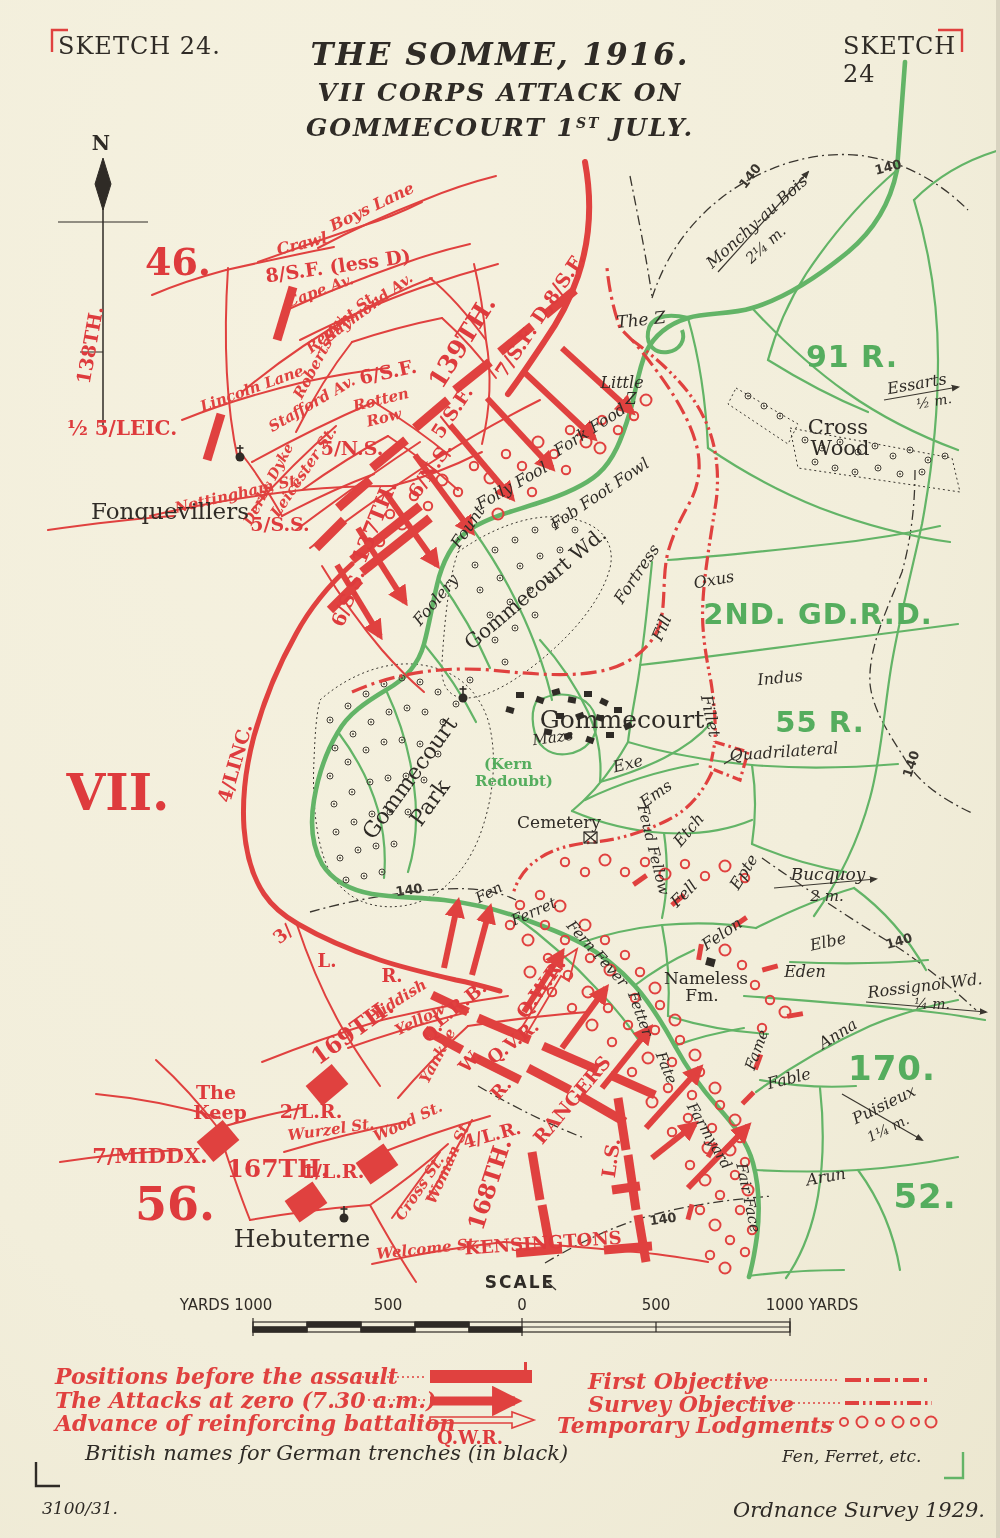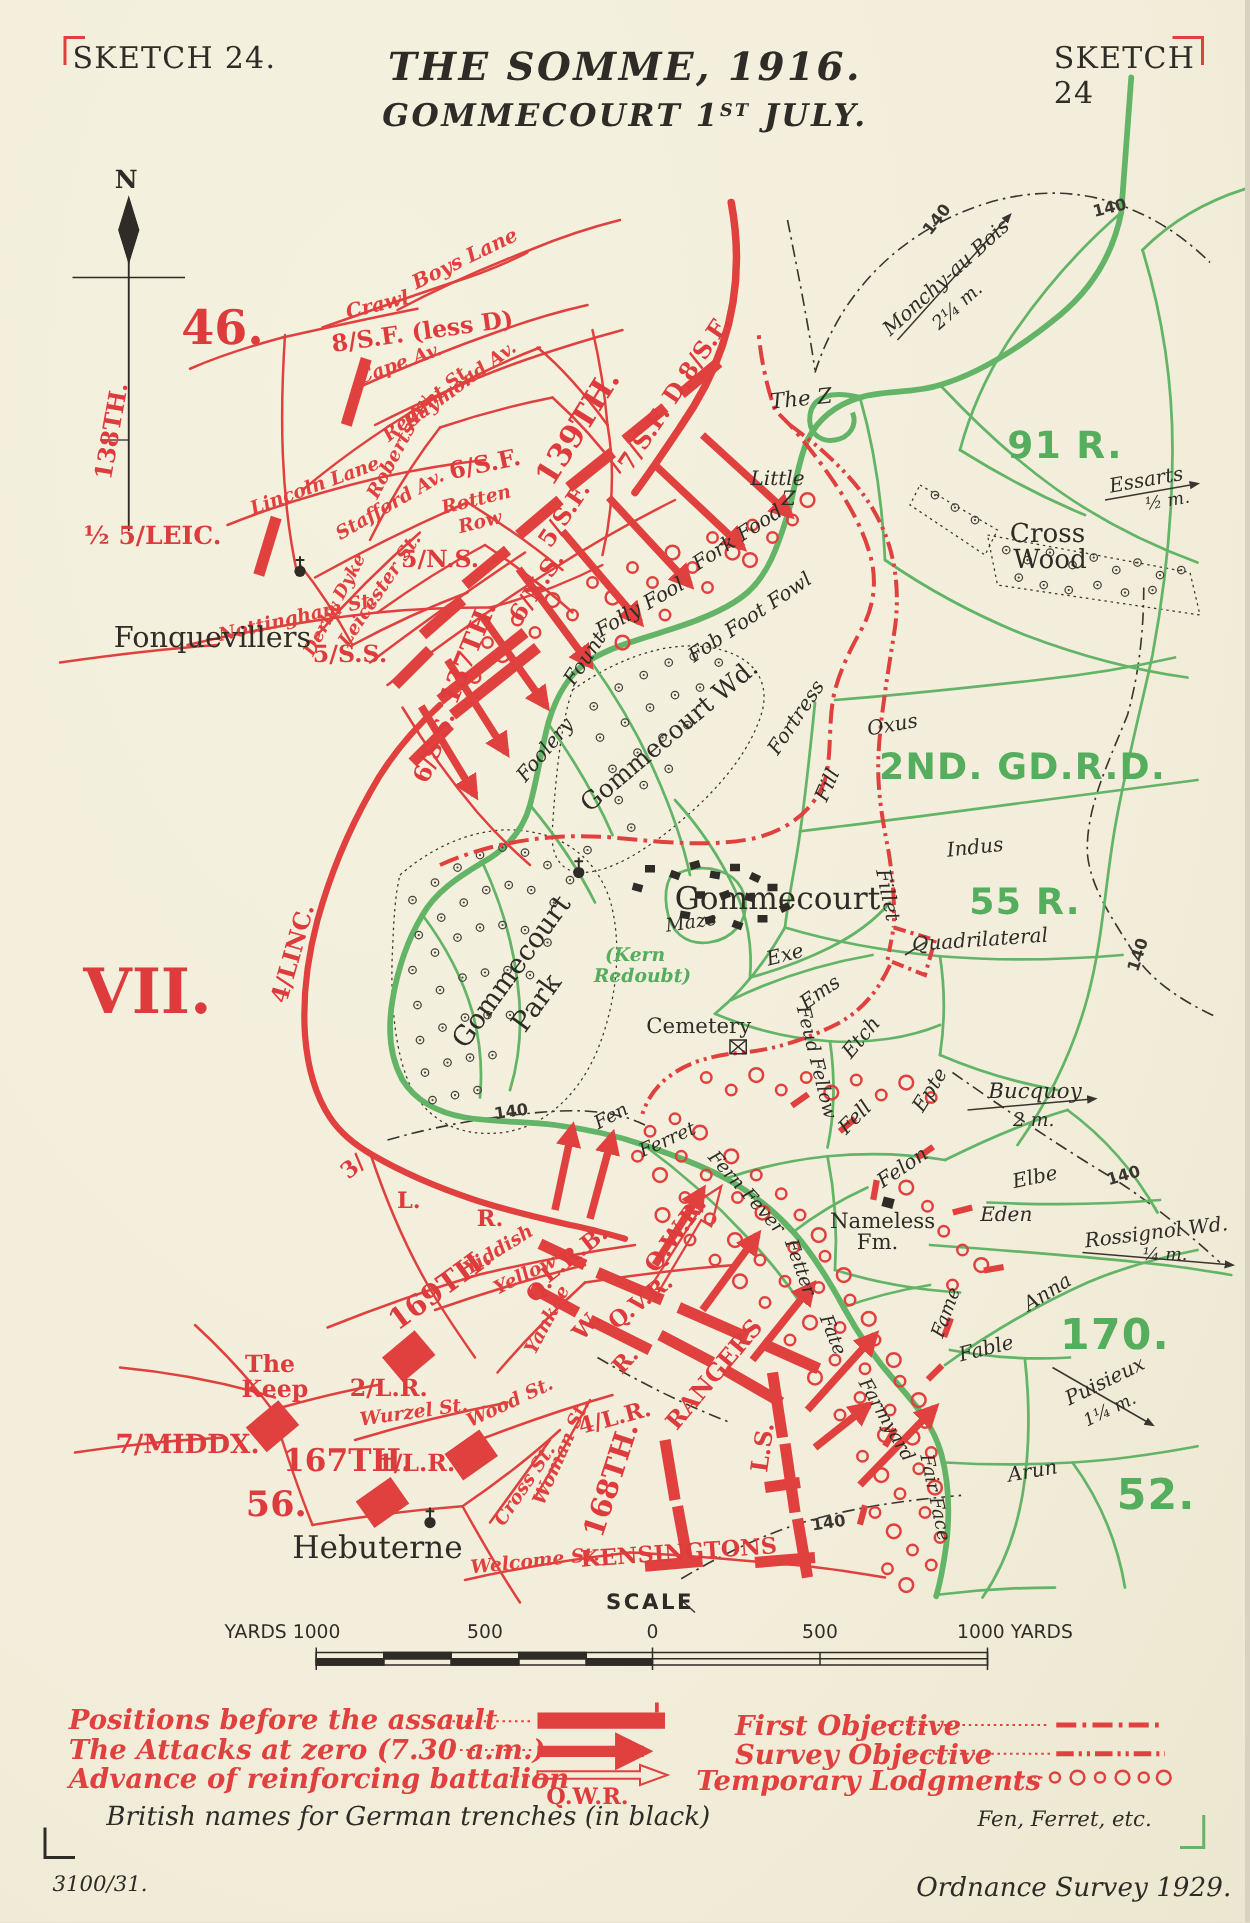--- a/index.html
+++ b/index.html
@@ -4,21 +4,21 @@
 <style>
   html,body{margin:0;padding:0;background:#d8d3c0;}
   .page{position:relative;width:996px;height:1538px;background:#f2eedb;overflow:hidden;
         font-family:"DejaVu Serif",serif;
         background-image:radial-gradient(ellipse at 30% 20%, #f5f1df 0%, #f2eedb 60%, #ece7d0 100%);}
   svg.map{position:absolute;left:0;top:0;}
   .lbl{position:absolute;white-space:nowrap;line-height:1;transform:translate(-50%,-50%);}
   .ru{color:#de3b3d;font-weight:700;font-family:"DejaVu Serif",serif;}
   .ri{color:#e0413f;font-style:italic;font-weight:600;font-family:"DejaVu Serif",serif;}
   .g{color:#55ad5e;font-family:"DejaVu Sans",sans-serif;font-weight:700;letter-spacing:1px;}
-  .gi{color:#55ad5e;font-style:italic;font-weight:600;font-family:"DejaVu Serif",serif;}
+  .gi{color:#55ad5e;font-weight:600;font-family:"DejaVu Serif",serif;}
   .bp{color:#2f2b26;font-family:"DejaVu Serif",serif;}
   .bi{color:#2f2b26;font-style:italic;font-family:"DejaVu Serif",serif;}
   .bc{color:#3a362f;font-family:"DejaVu Sans",sans-serif;font-weight:600;}
   .hdr{position:absolute;color:#2f2b26;font-family:"DejaVu Serif",serif;}
   .title-block{position:absolute;left:0;top:0;width:1000px;text-align:center;}
   .t1{font-size:31px;font-weight:700;font-style:italic;letter-spacing:2px;margin-top:36px;}
   .t2,.t3{font-size:25px;font-weight:700;font-style:italic;letter-spacing:2px;margin-top:6px;}
   .sup{font-size:14px;vertical-align:8px;}
   .sketch{font-size:24px;letter-spacing:1px;}
   .leg{position:absolute;white-space:nowrap;}
@@ -593,20 +593,21 @@
       <path d="M938,30 H962 V52" stroke="#e0413f"></path>
       <path d="M36,1462 V1486 H60" stroke="#2f2b26"></path>
       <path d="M963,1452 V1478 H944" stroke="#63b467"></path>
     </g>
   </svg>
 
   <span class="hdr sketch" style="left:58px;top:32px;position:absolute">SKETCH 24.</span>
   <span class="hdr sketch" style="left:843px;top:32px;position:absolute">SKETCH 24</span>
   <div class="title-block">
     <div class="hdr t1" style="position:static">THE SOMME, 1916.</div>
+    <div class="hdr t2" style="position:static">VII CORPS ATTACK ON</div>
     <div class="hdr t3" style="position:static"><span>GOMMECOURT 1</span><span class="sup">ST</span><span> JULY.</span></div>
   </div>
   <span class="lbl bp" style="left:101px;top:143px;font-size:20px;font-weight:700">N</span>
 
   <div id="map-labels">
       <span class="lbl ru" style="left: 178px; top: 262px; font-size: 38px; transform: translate(-50%, -50%);">46.</span>
       <span class="lbl ru" style="left: 90px; top: 345px; font-size: 19px; transform: translate(-50%, -50%) rotate(-80deg);">138TH.</span>
       <span class="lbl ru" style="left: 122px; top: 428px; font-size: 20px; transform: translate(-50%, -50%);">½ 5/LEIC.</span>
       <span class="lbl ru" style="left: 352px; top: 448px; font-size: 19px; transform: translate(-50%, -50%);">5/N.S.</span>
       <span class="lbl ru" style="left: 280px; top: 524px; font-size: 19px; transform: translate(-50%, -50%);">5/S.S.</span>
@@ -633,21 +634,21 @@
       <span class="lbl ru" style="left: 541px; top: 988px; font-size: 19px; transform: translate(-50%, -50%) rotate(-54deg);">Q.W.R.</span>
       <span class="lbl ru" style="left: 572px; top: 1100px; font-size: 19px; transform: translate(-50%, -50%) rotate(-50deg);">RANGERS</span>
       <span class="lbl ru" style="left: 611px; top: 1158px; font-size: 19px; transform: translate(-50%, -50%) rotate(-82deg);">L.S.</span>
       <span class="lbl ru" style="left: 543px; top: 1243px; font-size: 18px; transform: translate(-50%, -50%) rotate(-4deg);">KENSINGTONS</span>
       <span class="lbl ru" style="left: 492px; top: 1135px; font-size: 18px; transform: translate(-50%, -50%) rotate(-15deg);">4/L.R.</span>
       <span class="lbl ru" style="left: 489px; top: 1184px; font-size: 23px; transform: translate(-50%, -50%) rotate(-72deg);">168TH.</span>
       <span class="lbl ru" style="left: 311px; top: 1111px; font-size: 19px; transform: translate(-50%, -50%);">2/L.R.</span>
       <span class="lbl ru" style="left: 333px; top: 1171px; font-size: 19px; transform: translate(-50%, -50%);">1/L.R.</span>
       <span class="lbl ru" style="left: 278px; top: 1168px; font-size: 25px; transform: translate(-50%, -50%);">167TH.</span>
       <span class="lbl ru" style="left: 150px; top: 1155px; font-size: 21px; transform: translate(-50%, -50%);">7/MIDDX.</span>
-      <span class="lbl ru" style="left: 175px; top: 1204px; font-size: 28px; transform: translate(-50%, -50%); margin-left: 46px;">56.</span>
+      <span class="lbl ru" style="left: 175px; top: 1204px; font-size: 46px; transform: translate(-50%, -50%);">56.</span>
       <span class="lbl ru" style="left: 216px; top: 1092px; font-size: 19px; transform: translate(-50%, -50%);">The</span>
       <span class="lbl ru" style="left: 220px; top: 1112px; font-size: 19px; transform: translate(-50%, -50%);">Keep</span>
       <span class="lbl ri" style="left: 372px; top: 207px; font-size: 16px; transform: translate(-50%, -50%) rotate(-26deg);">Boys Lane</span>
       <span class="lbl ri" style="left: 302px; top: 244px; font-size: 16px; transform: translate(-50%, -50%) rotate(-14deg);">Crawl</span>
       <span class="lbl ri" style="left: 320px; top: 291px; font-size: 15px; transform: translate(-50%, -50%) rotate(-20deg);">Cape Av.</span>
       <span class="lbl ri" style="left: 368px; top: 308px; font-size: 15px; transform: translate(-50%, -50%) rotate(-36deg);">Raymond Av.</span>
       <span class="lbl ri" style="left: 342px; top: 322px; font-size: 15px; transform: translate(-50%, -50%) rotate(-40deg);">Regent St.</span>
       <span class="lbl ri" style="left: 320px; top: 356px; font-size: 15px; transform: translate(-50%, -50%) rotate(-62deg);">Roberts Av.</span>
       <span class="lbl ri" style="left: 381px; top: 400px; font-size: 15px; transform: translate(-50%, -50%) rotate(-14deg);">Rotten</span>
       <span class="lbl ri" style="left: 384px; top: 418px; font-size: 15px; transform: translate(-50%, -50%) rotate(-14deg);">Row</span>

